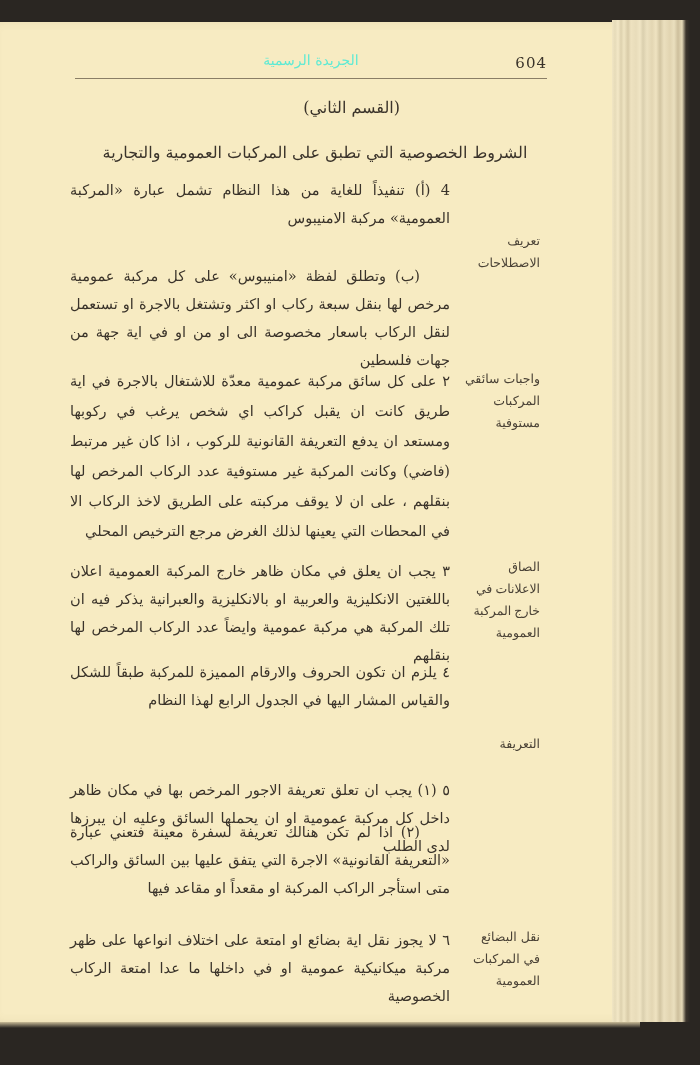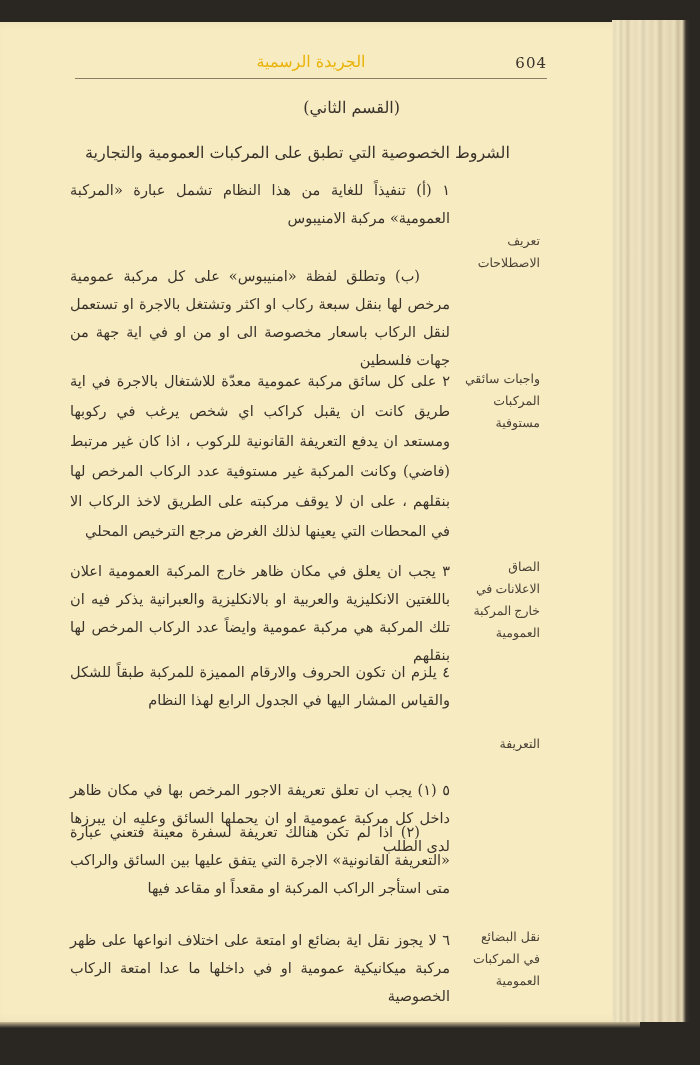--- a/index.html
+++ b/index.html
@@ -32,29 +32,29 @@
       position: absolute; left: 75px; top: 52px; width: 472px; height: 26px;
       border-bottom: 1px solid #8a7e66;
       direction: rtl;
     }
     .page-number {
       position: absolute; right: 0; top: 2px;
       font-size: 15px; color: #3a332a; letter-spacing: 1px;
     }
     .gazette-title {
       position: absolute; left: 0; right: 0; top: 0; text-align: center;
-      font-size: 16px; color: #eab308;
+      font-size: 14px; color: #5eead4;
     }
     .section-label {
       position: absolute; left: 200px; width: 200px; top: 98px;
       text-align: right; direction: rtl; font-size: 16px; color: #3a332a;
     }
     .section-heading {
       position: absolute; left: 85px; width: 460px; top: 143px;
-      text-align: left; direction: rtl; font-size: 16px; color: #3a332a;
+      text-align: center; direction: rtl; font-size: 16px; color: #3a332a;
     }
     .block {
       position: absolute; direction: rtl; color: #3a332a;
       font-size: 14.5px; line-height: 28px;
     }
     .main-text { left: 70px; width: 380px; text-align: justify; text-align-last: right; }
     .margin-note {
       position: absolute; direction: rtl; color: #4a4236;
       font-size: 12.5px; line-height: 22px; left: 462px; width: 78px; text-align: right;
     }
@@ -68,21 +68,21 @@
 
 <div class="running-head">
   <span class="page-number">604</span>
   <div class="gazette-title">الجريدة الرسمية</div>
 </div>
 
 <div class="section-label">(القسم الثاني)</div>
 <div class="section-heading">الشروط الخصوصية التي تطبق على المركبات العمومية والتجارية</div>
 
 <div class="margin-note" style="top:182px;margin-top:48px;">تعريف الاصطلاحات</div>
-<div class="block main-text" style="top:176px;">١ (أ) تنفيذاً للغاية من هذا النظام تشمل عبارة «المركبة العمومية» مركبة الامنيبوس</div>
+<div class="block main-text" style="top:176px;">4 (أ) تنفيذاً للغاية من هذا النظام تشمل عبارة «المركبة العمومية» مركبة الامنيبوس</div>
 <div class="block main-text" style="top:262px; text-indent:30px;">(ب) وتطلق لفظة «امنيبوس» على كل مركبة عمومية مرخص لها بنقل سبعة ركاب او اكثر وتشتغل بالاجرة او تستعمل لنقل الركاب باسعار مخصوصة الى او من او في اية جهة من جهات فلسطين</div>
 
 <div class="margin-note" style="top:368px;">واجبات سائقي المركبات مستوفية</div>
 <div class="block main-text" style="top:366px; line-height:30px;">٢ على كل سائق مركبة عمومية معدّة للاشتغال بالاجرة في اية طريق كانت ان يقبل كراكب اي شخص يرغب في ركوبها ومستعد ان يدفع التعريفة القانونية للركوب ، اذا كان غير مرتبط (فاضي) وكانت المركبة غير مستوفية عدد الركاب المرخص لها بنقلهم ، على ان لا يوقف مركبته على الطريق لاخذ الركاب الا في المحطات التي يعينها لذلك الغرض مرجع الترخيص المحلي</div>
 
 <div class="margin-note" style="top:556px;font-family:Liberation Serif, serif;">الصاق الاعلانات في خارج المركبة العمومية</div>
 <div class="block main-text" style="top:557px;">٣ يجب ان يعلق في مكان ظاهر خارج المركبة العمومية اعلان باللغتين الانكليزية والعربية او بالانكليزية والعبرانية يذكر فيه ان تلك المركبة هي مركبة عمومية وايضاً عدد الركاب المرخص لها بنقلهم</div>
 <div class="block main-text" style="top:658px;">٤ يلزم ان تكون الحروف والارقام المميزة للمركبة طبقاً للشكل والقياس المشار اليها في الجدول الرابع لهذا النظام</div>
 
 <div class="margin-note" style="top:733px;">التعريفة</div>

